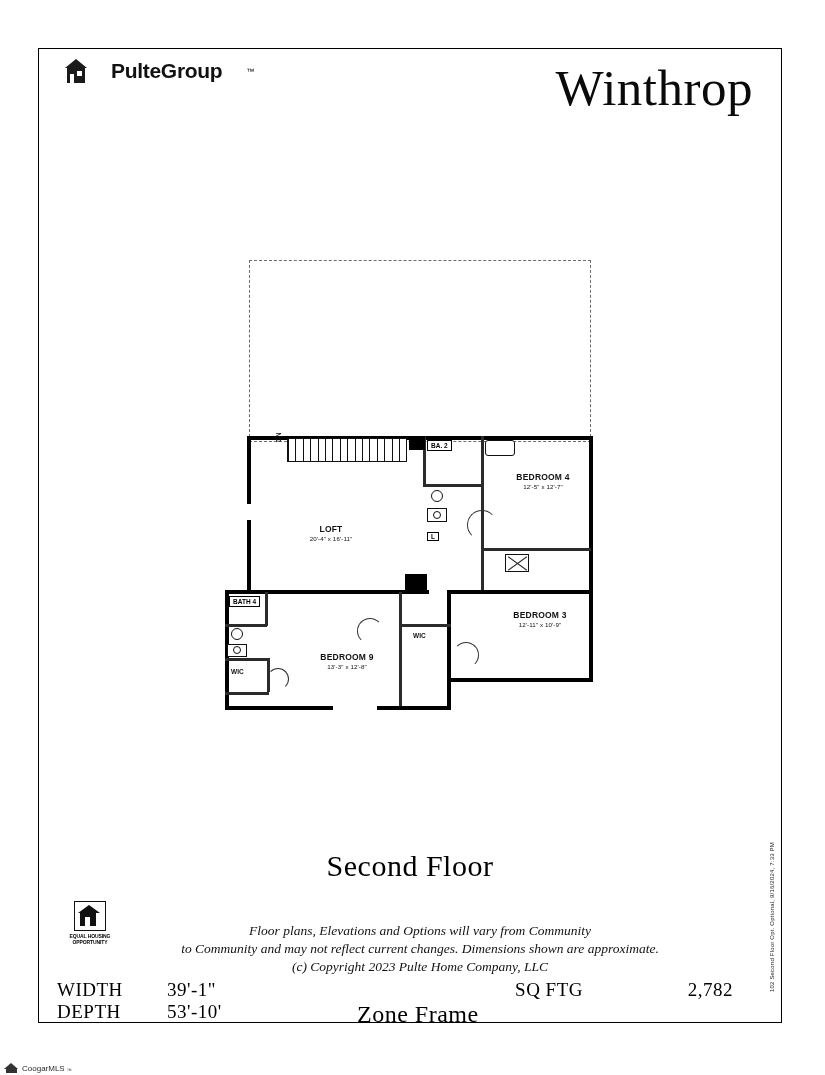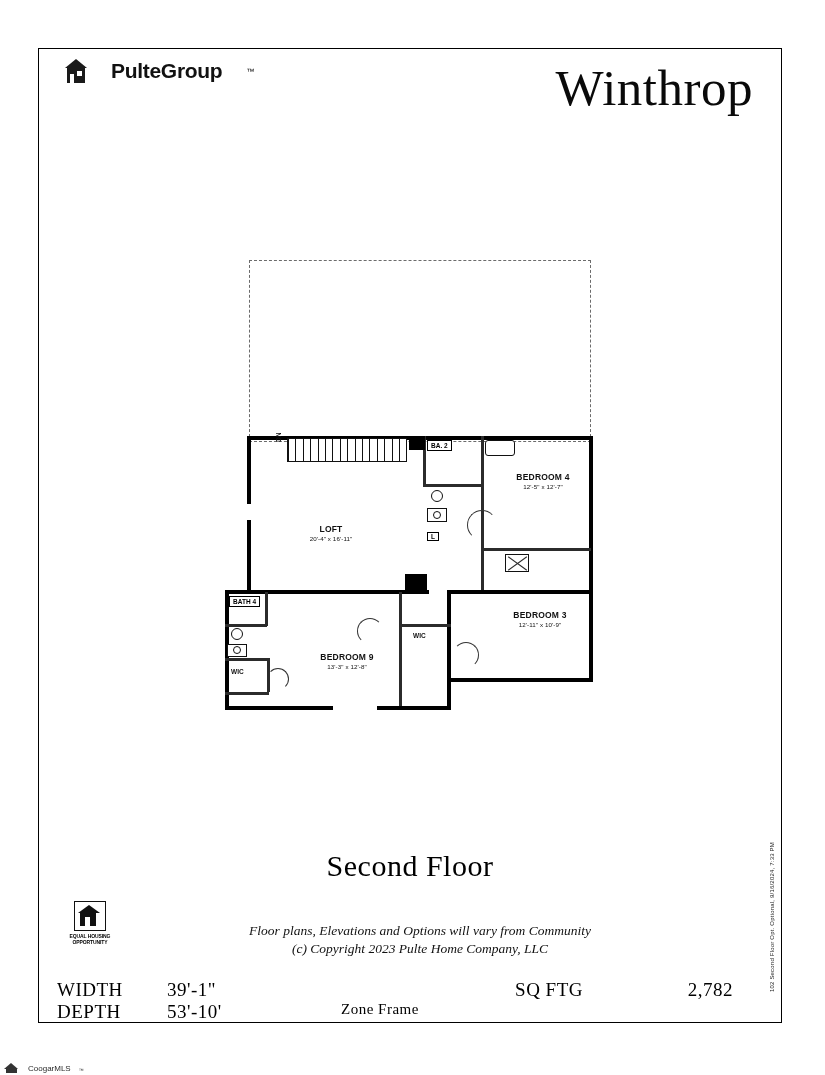--- a/index.html
+++ b/index.html
@@ -272,29 +272,29 @@
     position: absolute;
     font-size: 19px;
     letter-spacing: 0.5px;
   }
   .sp-width-lbl { left: 0px;   top: 0px; text-align: right; }
   .sp-width-val { left: 110px; top: 0px; }
   .sp-depth-lbl { left: 0px;   top: 22px; }
   .sp-depth-val { left: 110px; top: 22px; text-align: right; }
   .sp-sqft-lbl  { right: 180px; top: 0px; }
   .sp-sqft-val  { right: 30px;  top: 0px; }
-  .sp-zone      { left: 284px; top: 22px; font-size: 15px; }
+  .sp-zone      { left: 300px; top: 22px; font-size: 24px; }
 
   .mls {
     position: absolute;
     left: 4px;
     bottom: 2px;
     display: flex;
     align-items: flex-end;
-    gap: 8px;
+    gap: 2px;
     font-family: "Liberation Sans", sans-serif;
     font-size: 8px;
     color: #2a2a2a;
     margin-top: 18px;
   }
   .mls-mark {
     width: 16px;
     height: 14px;
     position: relative;
   }
@@ -418,20 +418,21 @@
 
     <div class="thin" style="left:124px; top:462px; width:44px; height:4px; background:#fff;"></div>
   </div>
 
   <div class="side-note">102  Second Floor Opt. Optional, 9/16/2024, 7:33 PM</div>
 
   <div class="floor-caption">Second Floor</div>
 
   <div class="disclaimer">
     <div>Floor plans, Elevations and Options will vary from Community</div>
+    <div>to Community and may not reflect current changes.  Dimensions shown are approximate.</div>
     <div>(c) Copyright 2023 Pulte Home Company, LLC</div>
   </div>
 
   <div class="eho">
     <div class="eho-mark">
       <span class="eroof"></span>
         <span class="ebody"></span>
         <span class="edoor"></span>
     </div>
     <div class="eho-text">

